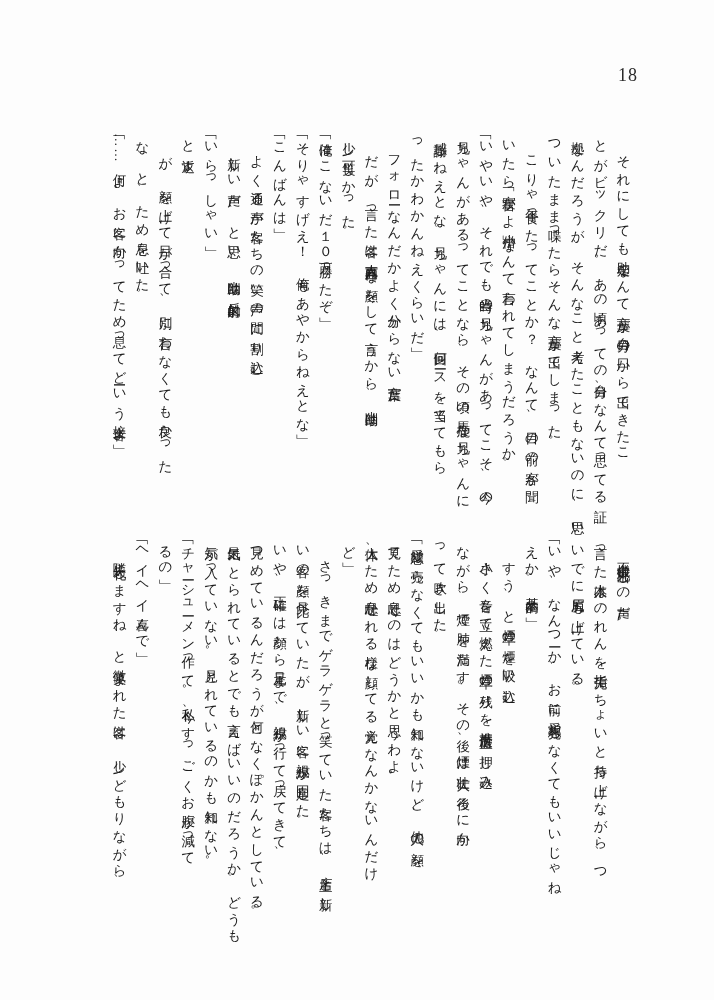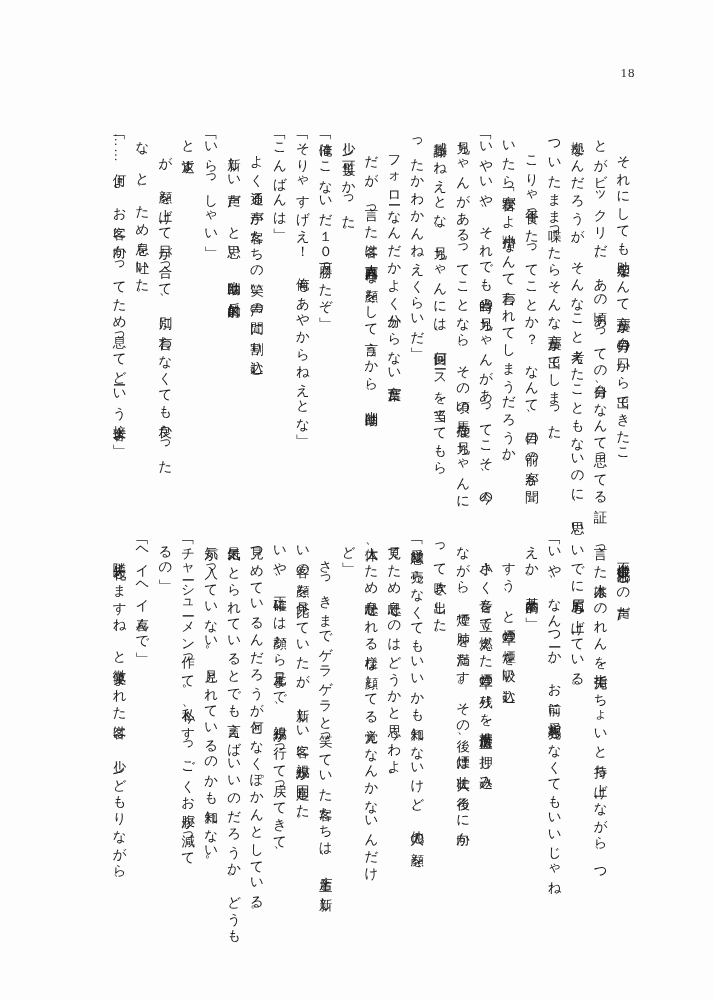--- a/index.html
+++ b/index.html
@@ -16,21 +16,21 @@
     overflow: hidden;
     font-family: "Liberation Serif", "DejaVu Serif", serif;
     color: #1c1c1c;
   }
   .page-number {
     position: absolute;
     top: 65px;
     left: 608px;
     width: 40px;
     text-align: center;
-    font-size: 13px;
+    font-size: 18px;
     letter-spacing: 1px;
     color: #2a2a2a;
   }
   .text-block {
     position: absolute;
     right: 80px;
     height: 404px;
     writing-mode: vertical-rl;
     text-orientation: mixed;
     font-size: 13.5px;

